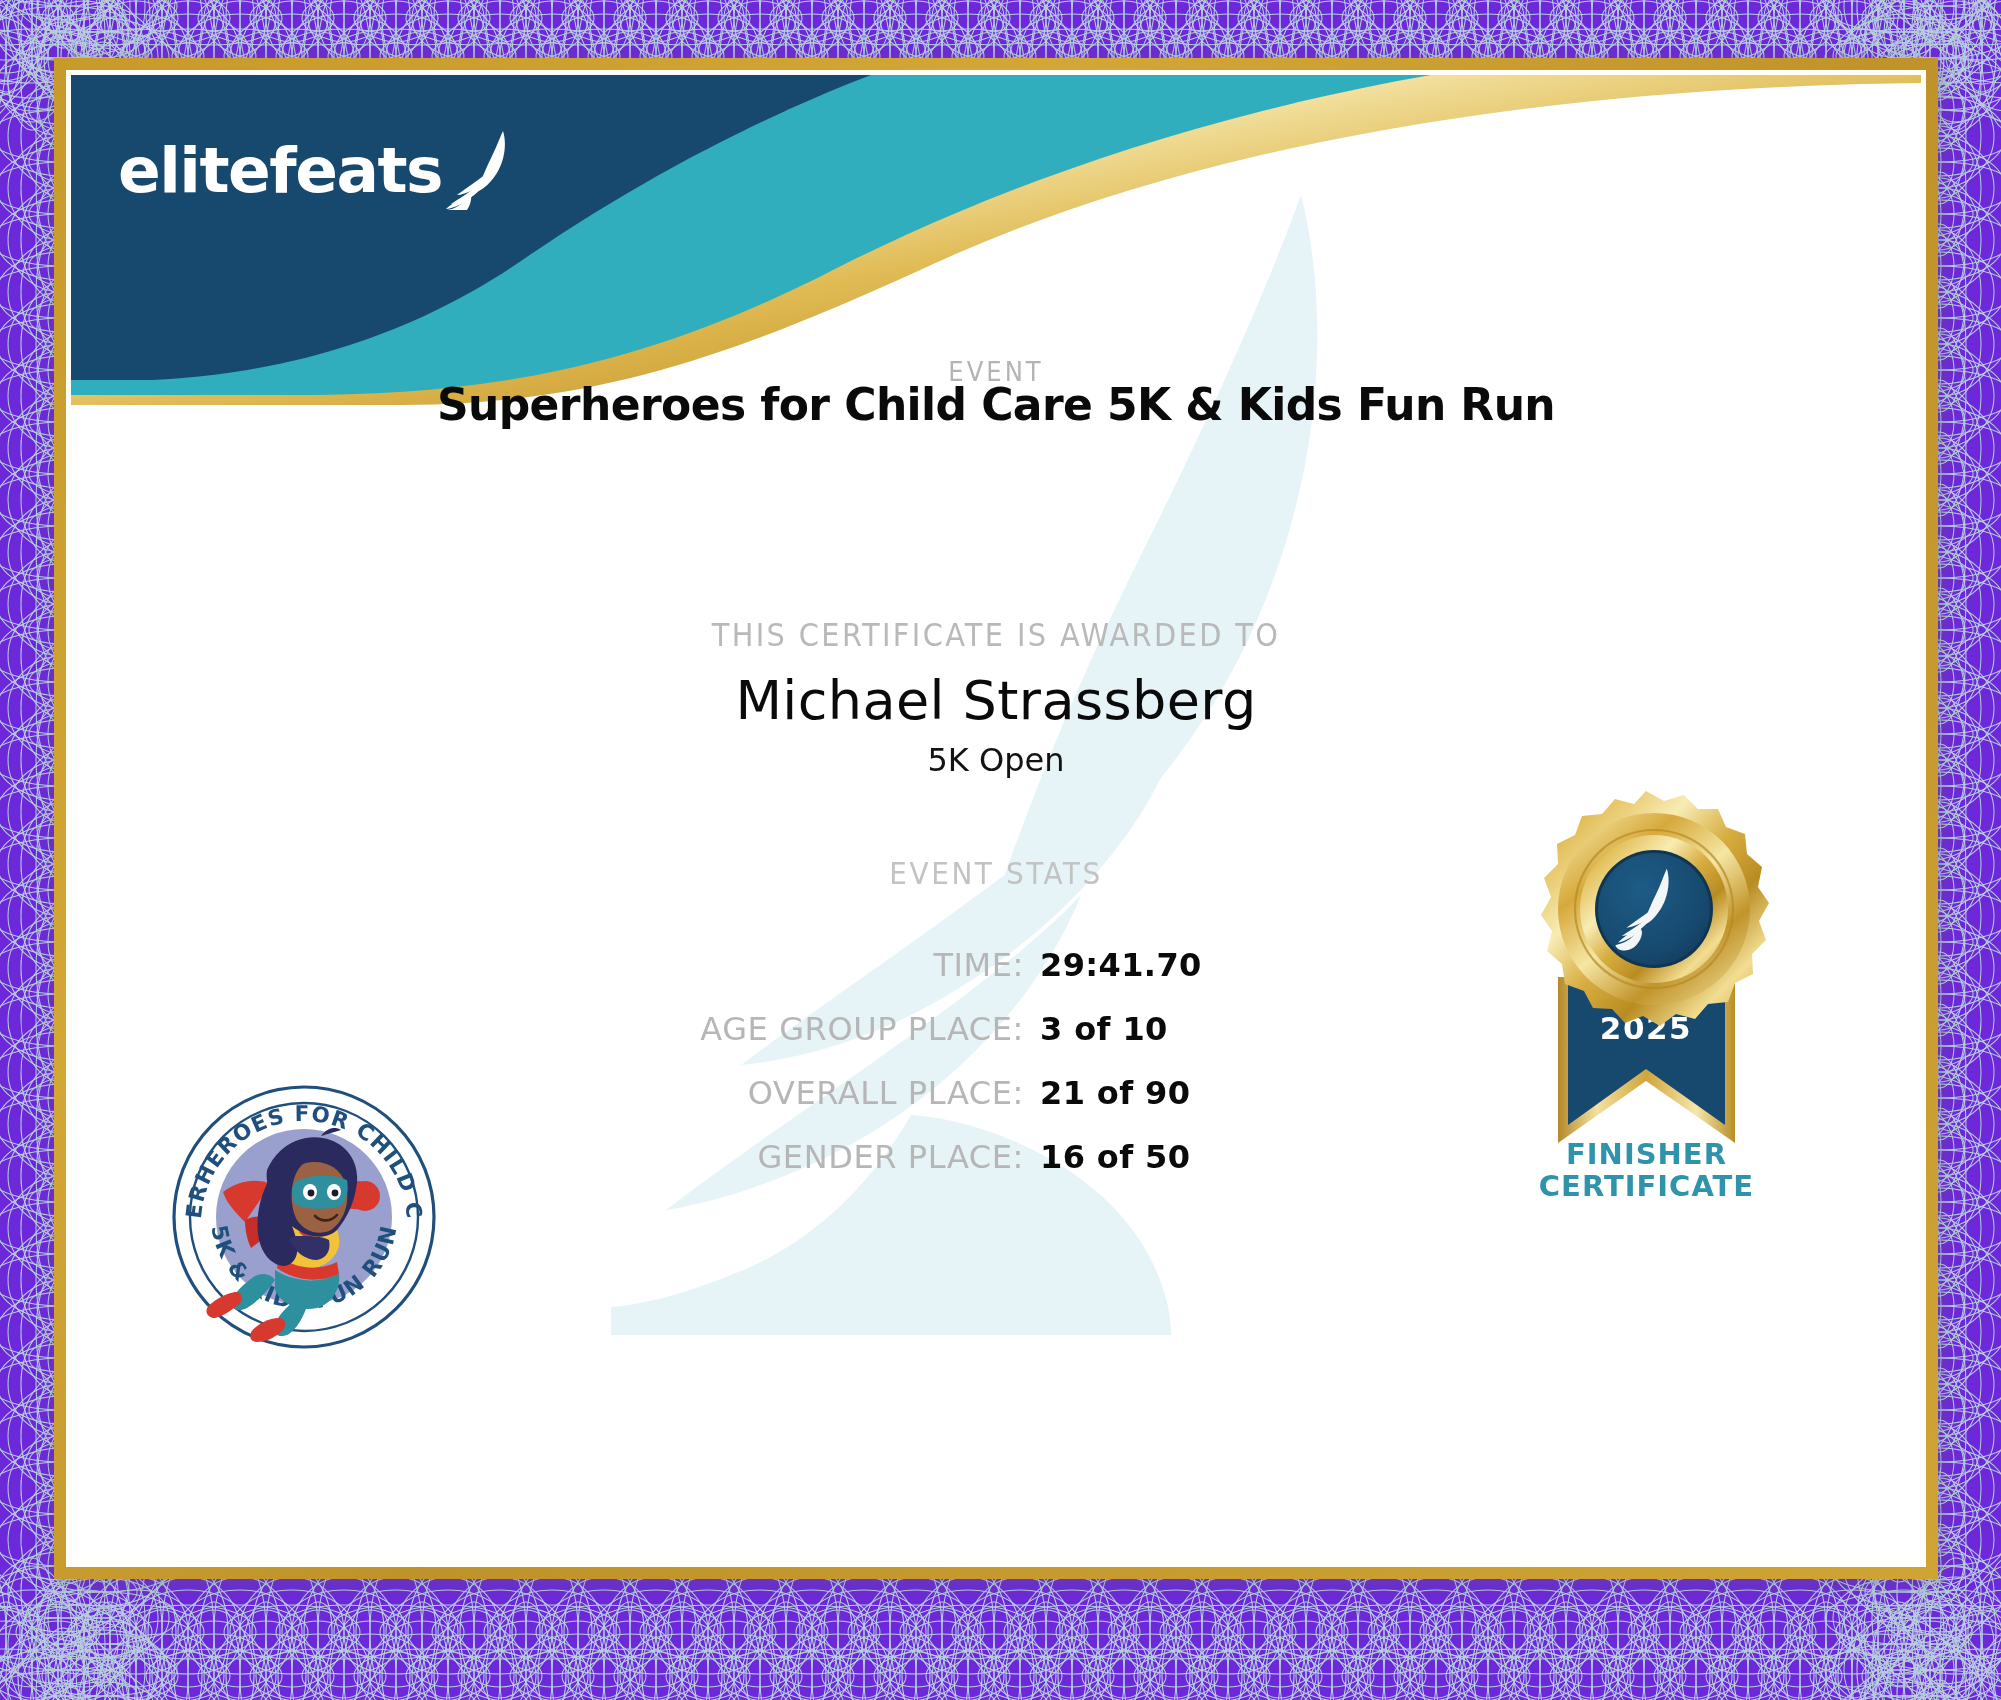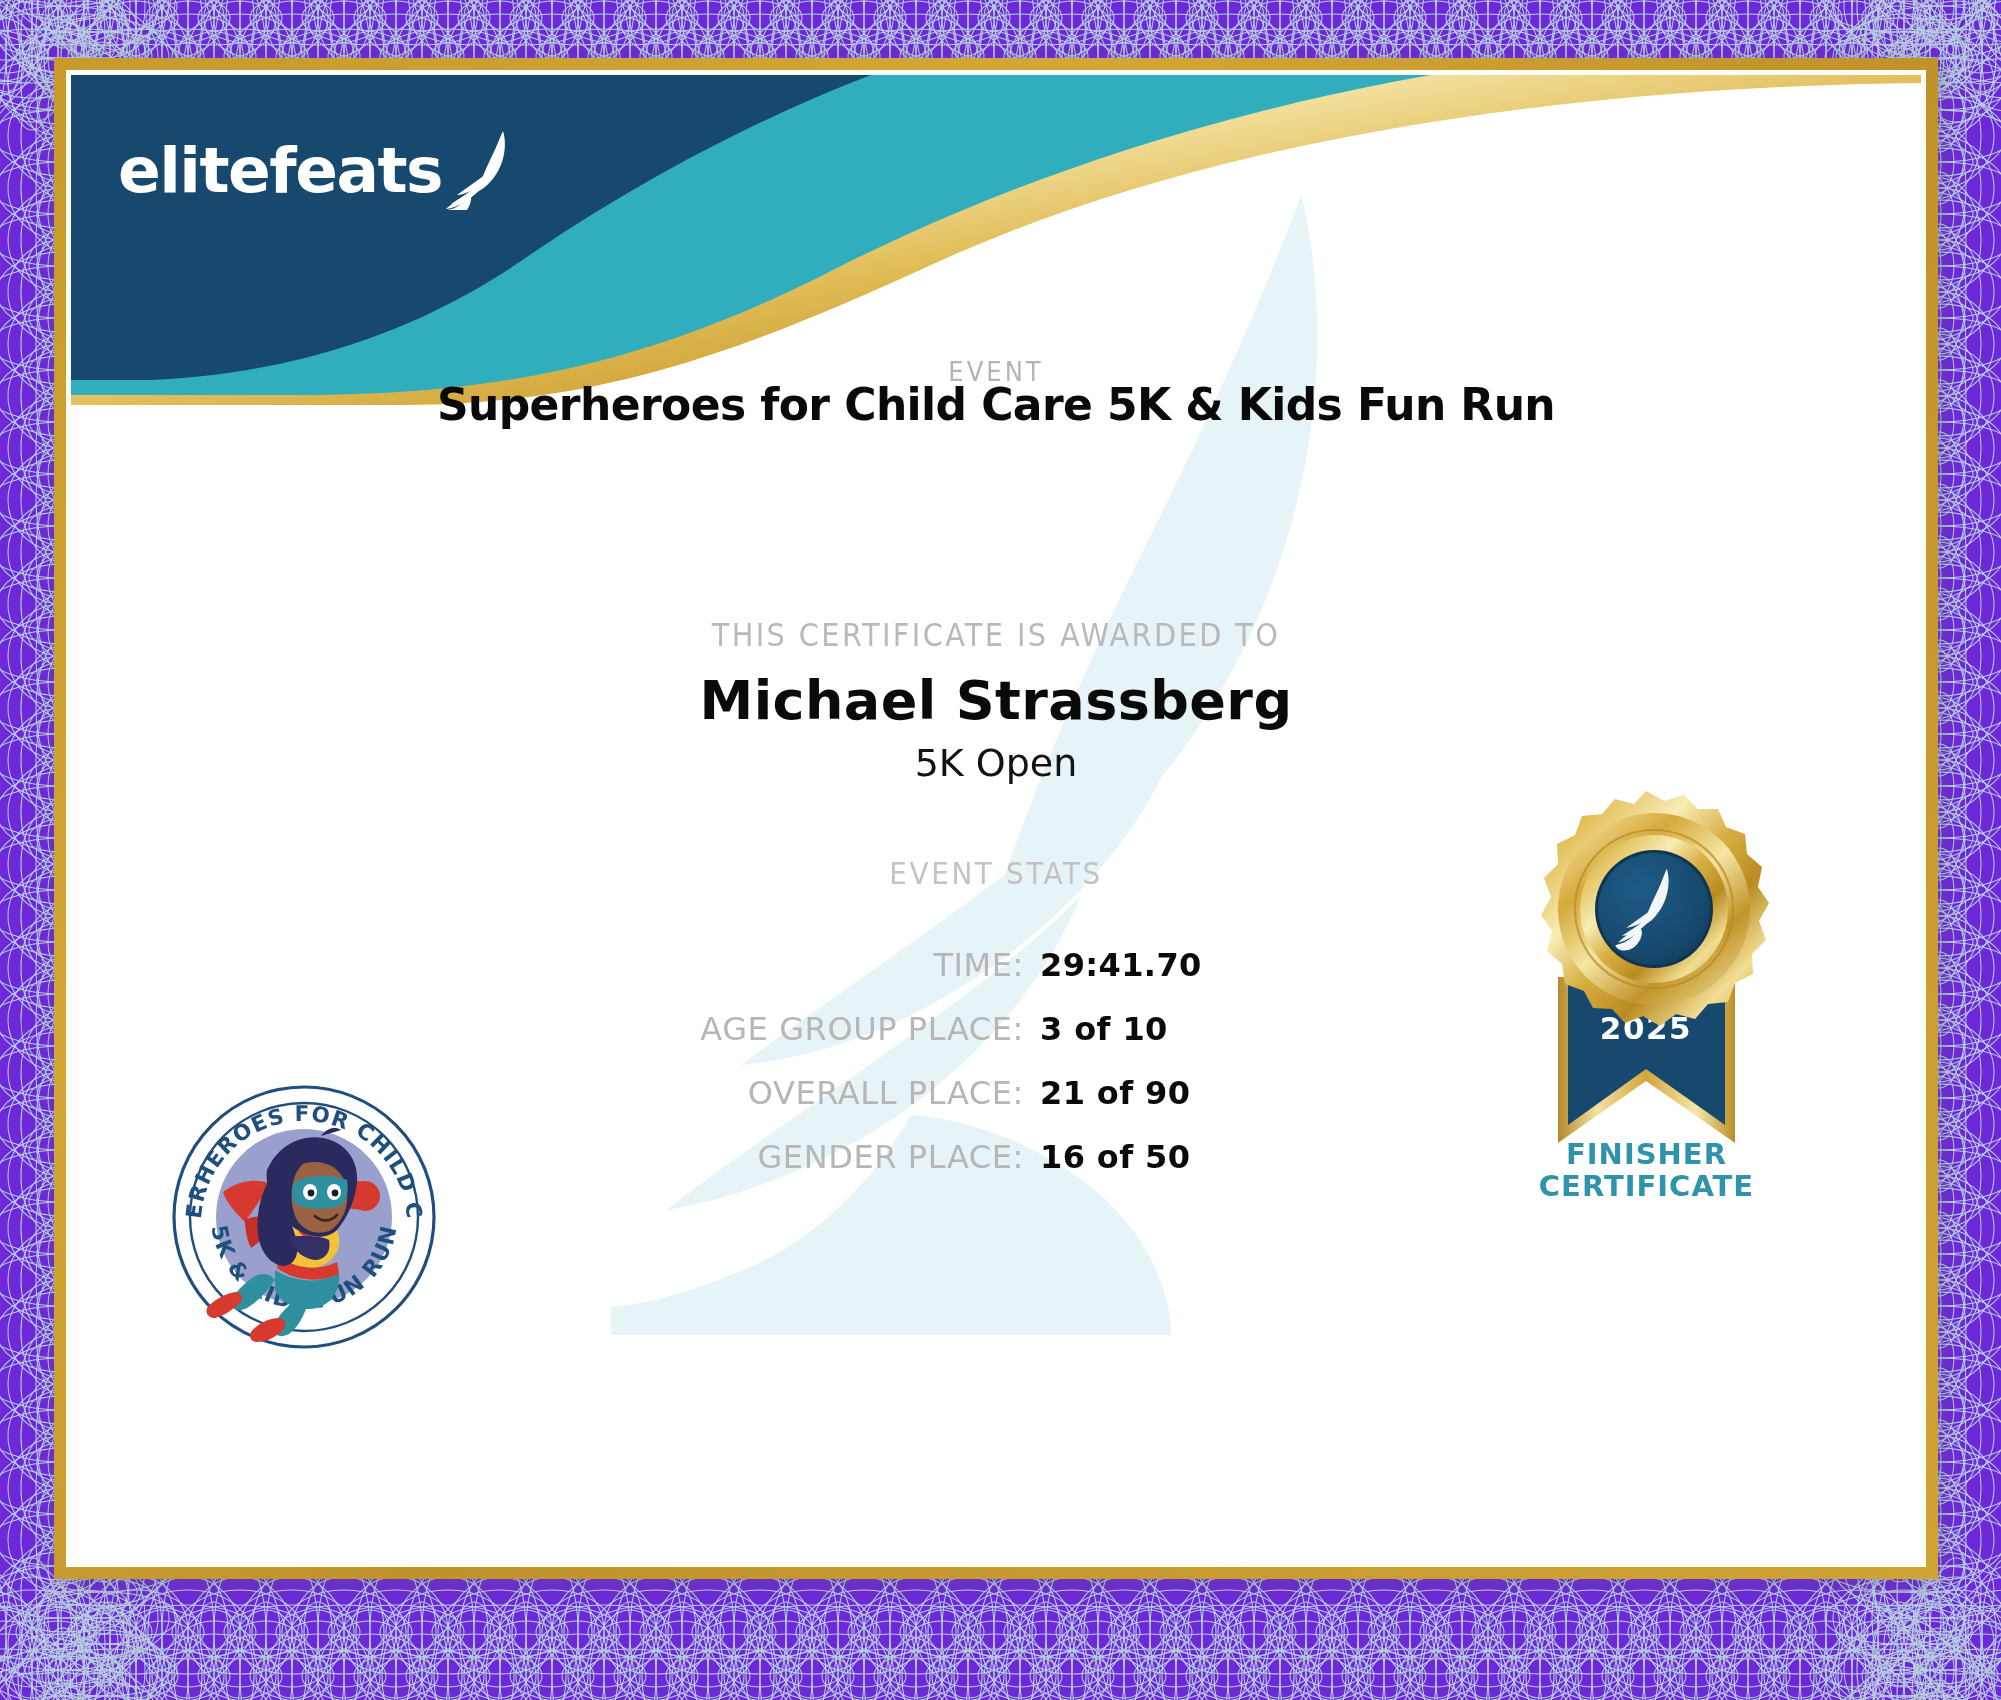--- a/index.html
+++ b/index.html
@@ -118,29 +118,29 @@
     letter-spacing: -0.6px;
     color: #0a0a0a;
   }
 
   #awarded-kicker { top: 541px; font-size: 32px; letter-spacing: 2.4px; color: #b9b9b9; }
 
   #recipient-name {
     top: 594px;
     font-family: "DejaVu Sans", sans-serif;
     font-size: 54px;
-    font-weight: bold;
+    font-weight: normal;
     letter-spacing: 0.4px;
     color: #0a0a0a;
   }
 
   #recipient-division {
     top: 666px;
     font-family: "DejaVu Sans", sans-serif;
-    font-size: 38px;
+    font-size: 32px;
     font-weight: normal;
     color: #131313;
   }
 
   #stats-kicker { top: 780px; font-size: 31px; letter-spacing: 2.6px; color: #c3c3c3; }
 
   
   #stats-table {
     position: absolute;
     left: 16px; top: 858px;

